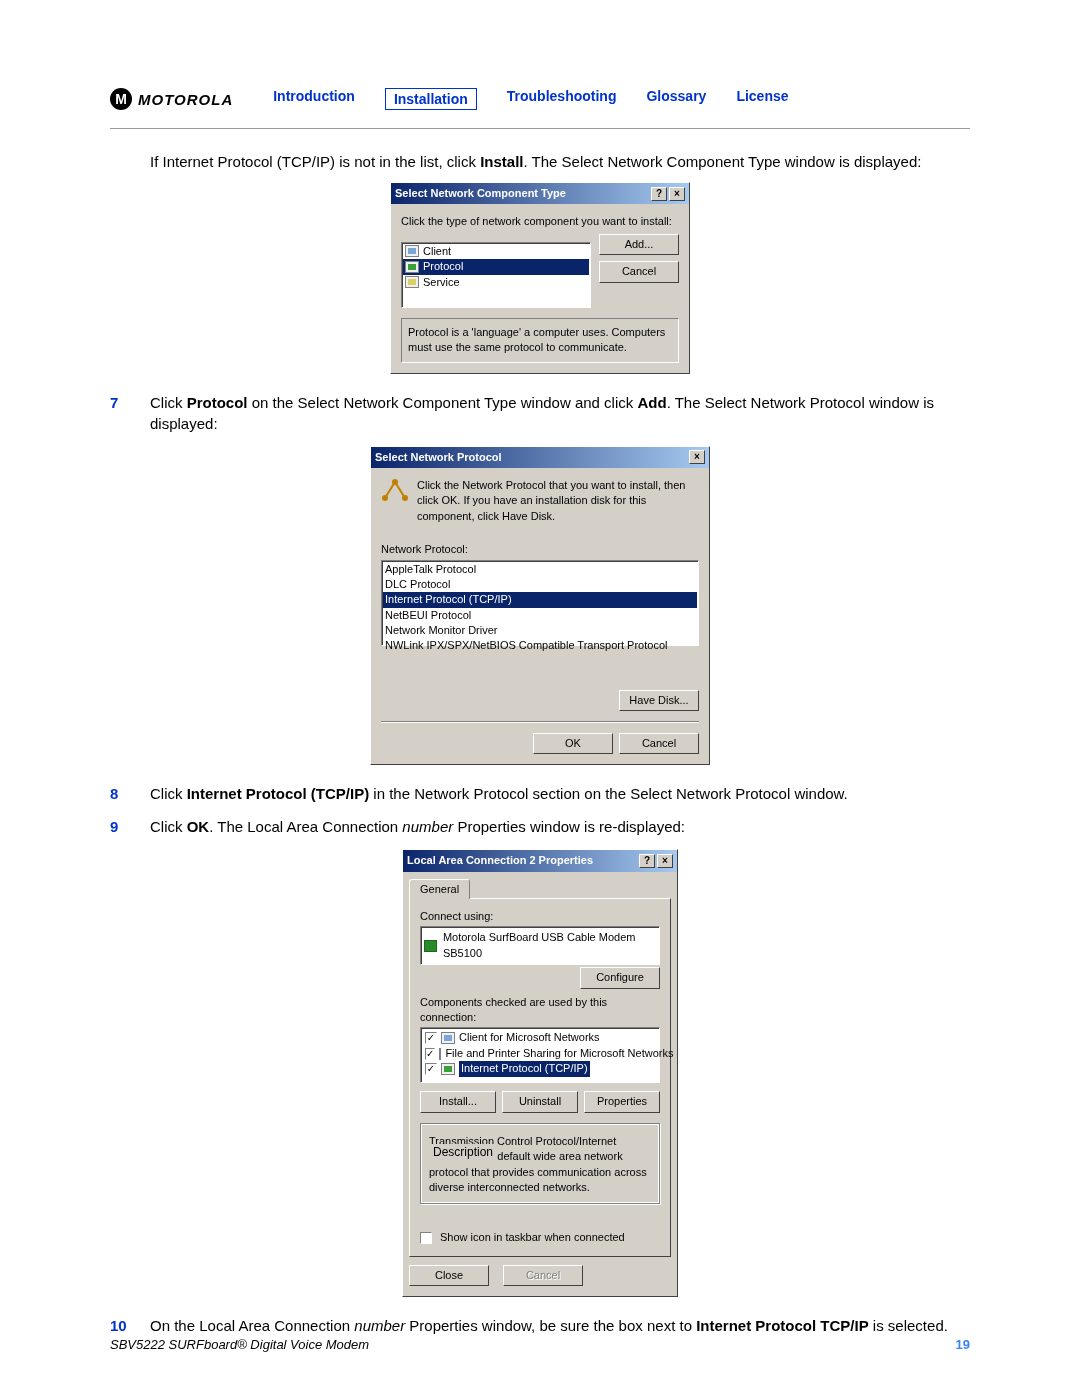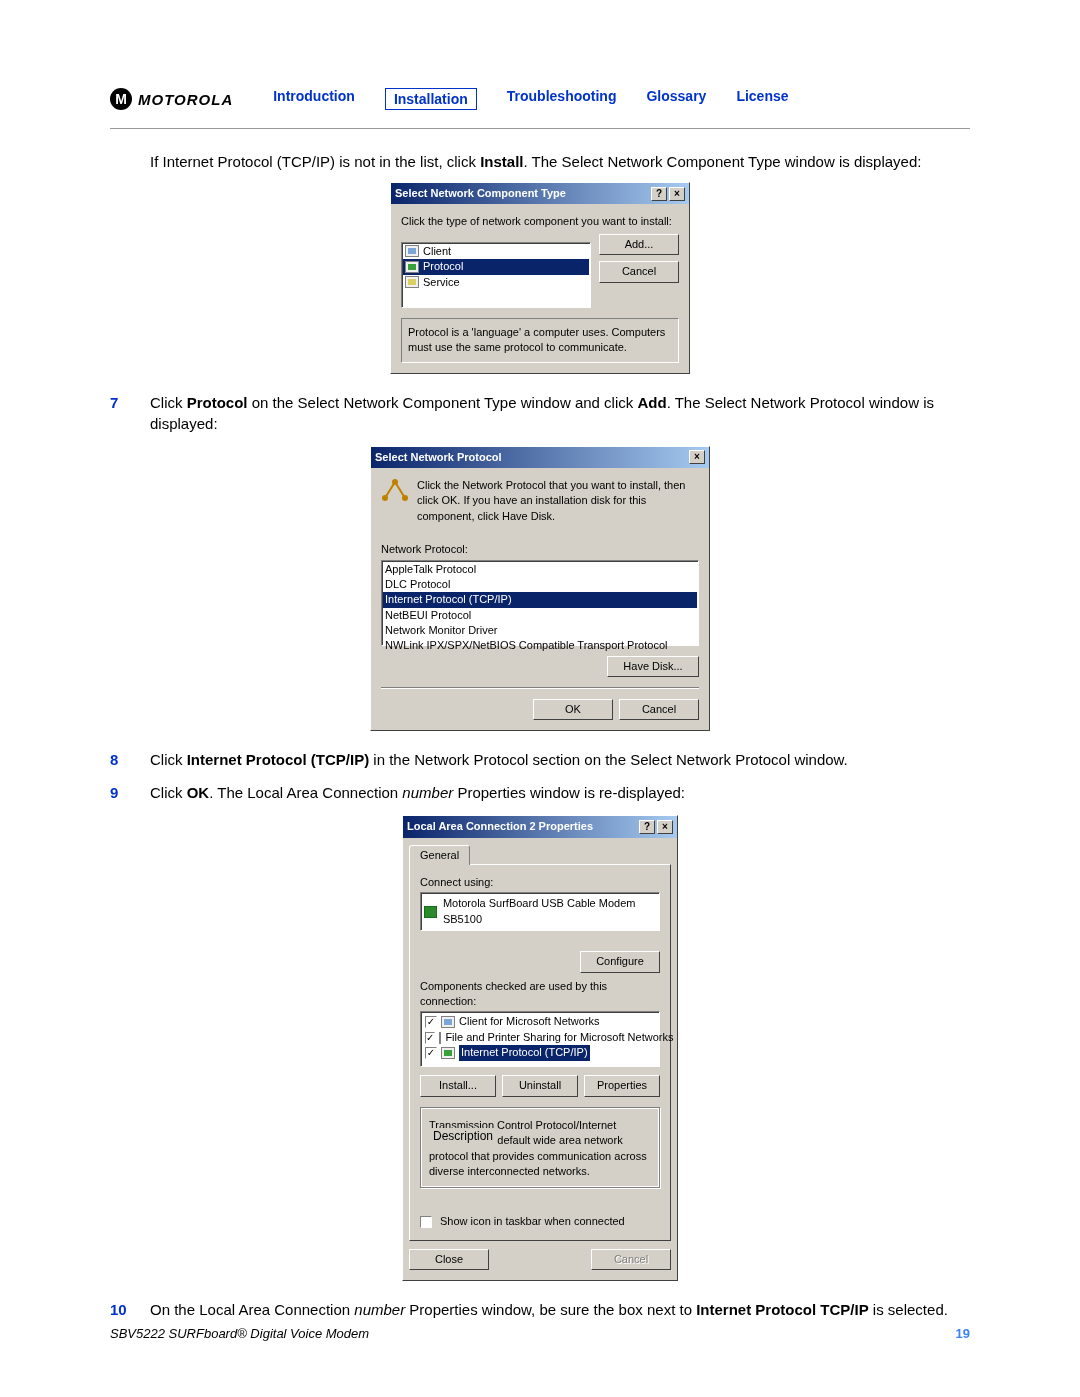--- a/index.html
+++ b/index.html
@@ -224,21 +224,21 @@
           <div style="margin-top:18px;">Network Protocol:</div>
           <div class="sunken" style="height:86px; padding:1px; margin-top:2px;">
             <div class="list-item">AppleTalk Protocol</div>
             <div class="list-item">DLC Protocol</div>
             <div class="list-item sel">Internet Protocol (TCP/IP)</div>
             <div class="list-item">NetBEUI Protocol</div>
             <div class="list-item">Network Monitor Driver</div>
             <div class="list-item">NWLink IPX/SPX/NetBIOS Compatible Transport Protocol</div>
           </div>
           <div style="display:flex; justify-content:flex-end; margin-top:10px;">
-            <div class="win-btn" style="width:92px;">Have Disk...</div>
+            <div class="win-btn" style="width:80px;margin-top:34px;">Have Disk...</div>
           </div>
           <hr style="border:none; border-top:1px solid #808080; border-bottom:1px solid #fff; margin:10px 0;">
           <div style="display:flex; justify-content:flex-end; gap:6px;">
             <div class="win-btn">OK</div>
             <div class="win-btn">Cancel</div>
           </div>
         </div>
       </div>
     </div>
 
@@ -266,21 +266,21 @@
           </div>
         </div>
         <div style="padding:6px 6px 10px 6px;">
           <div class="tab">General</div>
           <div class="tab-body">
             <div>Connect using:</div>
             <div class="sunken" style="padding:3px; margin-top:2px; display:flex; align-items:center; gap:6px;">
               <span class="mini-icon netcard"></span>
               <span>Motorola SurfBoard USB Cable Modem SB5100</span>
             </div>
-            <div style="display:flex; justify-content:flex-end; margin-top:20px;">
+            <div style="display:flex; justify-content:flex-end; margin-top:2px;">
               <div class="win-btn">Configure</div>
             </div>
             <div style="margin-top:6px;">Components checked are used by this connection:</div>
             <div class="sunken" style="padding:2px; margin-top:2px; height:56px;">
               <div class="list-item">
                 <span class="checkbox">✓</span>
                 <span class="mini-icon client"></span>
                 <span>Client for Microsoft Networks</span>
               </div>
               <div class="list-item">
@@ -301,21 +301,21 @@
             </div>
             <div class="groupbox">
               <div class="groupbox-label">Description</div>
               <div>Transmission Control Protocol/Internet Protocol. The default wide area network protocol that provides communication across diverse interconnected networks.</div>
             </div>
             <div style="margin-top:26px; display:flex; align-items:center; gap:8px;">
               <span class="checkbox"></span>
               <span>Show icon in taskbar when connected</span>
             </div>
           </div>
-          <div style="display:flex; justify-content:space-between; gap:8px; margin-top:8px;">
+          <div style="display:flex; justify-content:flex-start; gap:14px; margin-top:8px;">
             <div class="win-btn">Close</div>
             <div class="win-btn disabled">Cancel</div>
           </div>
         </div>
       </div>
     </div>
 
     <div class="step-row">
       <div class="step-num wider">10</div>
       <div class="step-text">

